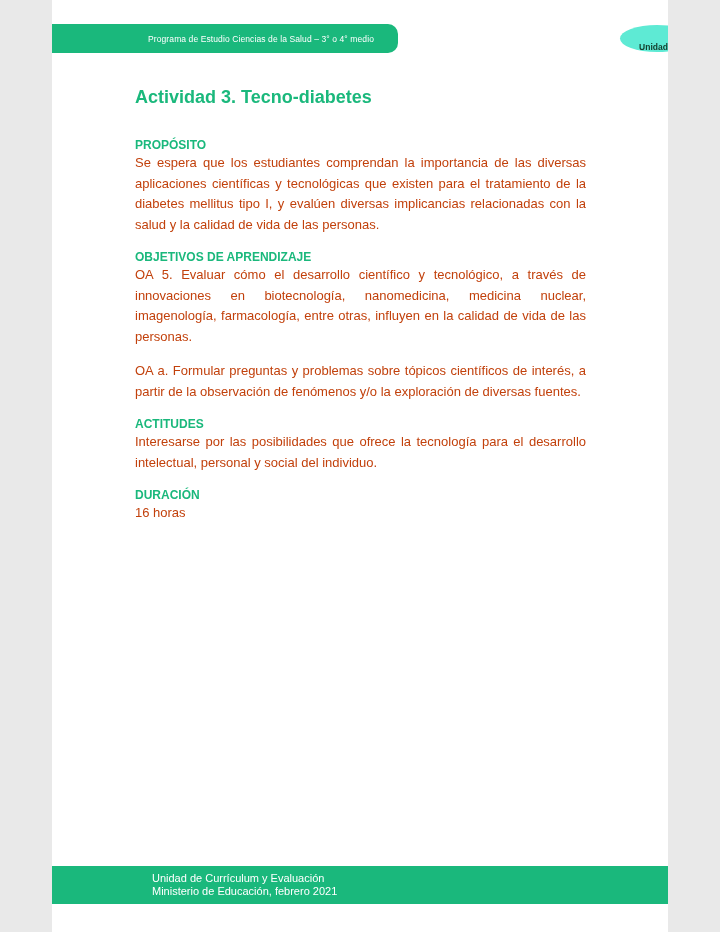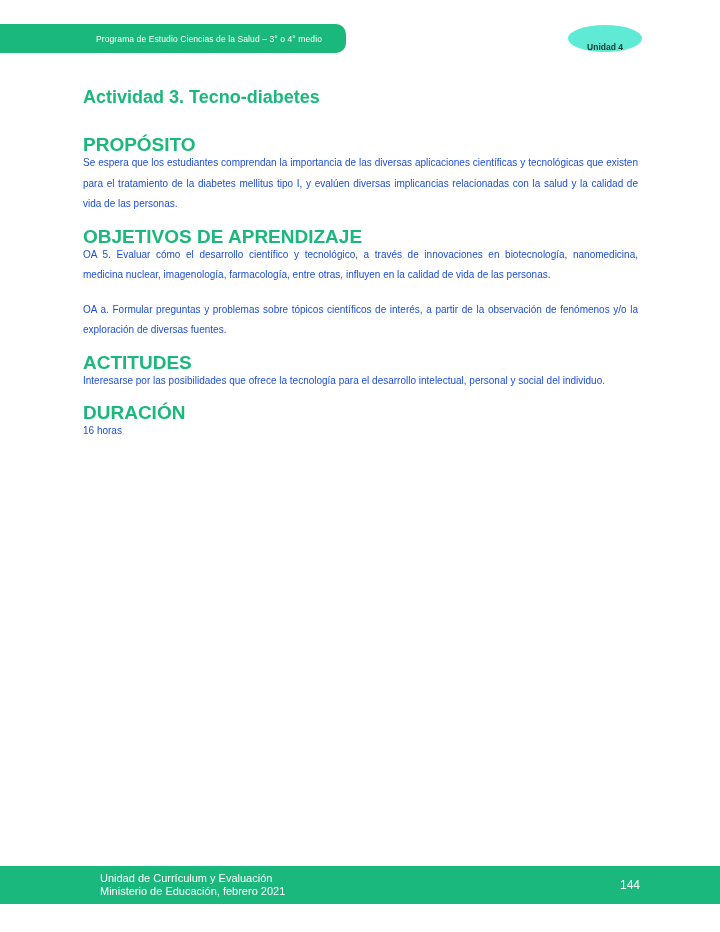--- a/index.html
+++ b/index.html
@@ -1,21 +1,21 @@
 <!DOCTYPE html>
 <html lang="es"><head>
 <meta charset="utf-8">
 <style>
   * { margin: 0; padding: 0; box-sizing: border-box; }
   html, body { background: #e9e9e9; }
   body { font-family: "Liberation Sans", sans-serif; }
 
   .page {
     position: relative;
-    width: 720px;
+    width: 616px;
     height: 932px;
     margin: 0 auto;
     background: #ffffff;
     overflow: hidden;
   }
 
   
   .header-bar {
     position: absolute;
     left: 0;
@@ -62,28 +62,28 @@
   .activity-title {
     color: #1ab87c;
     font-size: 18px;
     line-height: 22px;
     font-weight: bold;
     margin-bottom: 29px;
   }
 
   .section-heading {
     color: #1ab87c;
-    font-size: 19px;
+    font-size: 12px;
     line-height: 16px;
     font-weight: bold;
   }
 
   .para {
-    color: #1d4ed8;
-    font-size: 10px;
+    color: #c2410c;
+    font-size: 13px;
     line-height: 20.5px;
     text-align: justify;
     margin-bottom: 14px;
   }
 
   
   .footer-bar {
     position: absolute;
     left: 0;
     top: 866px;

